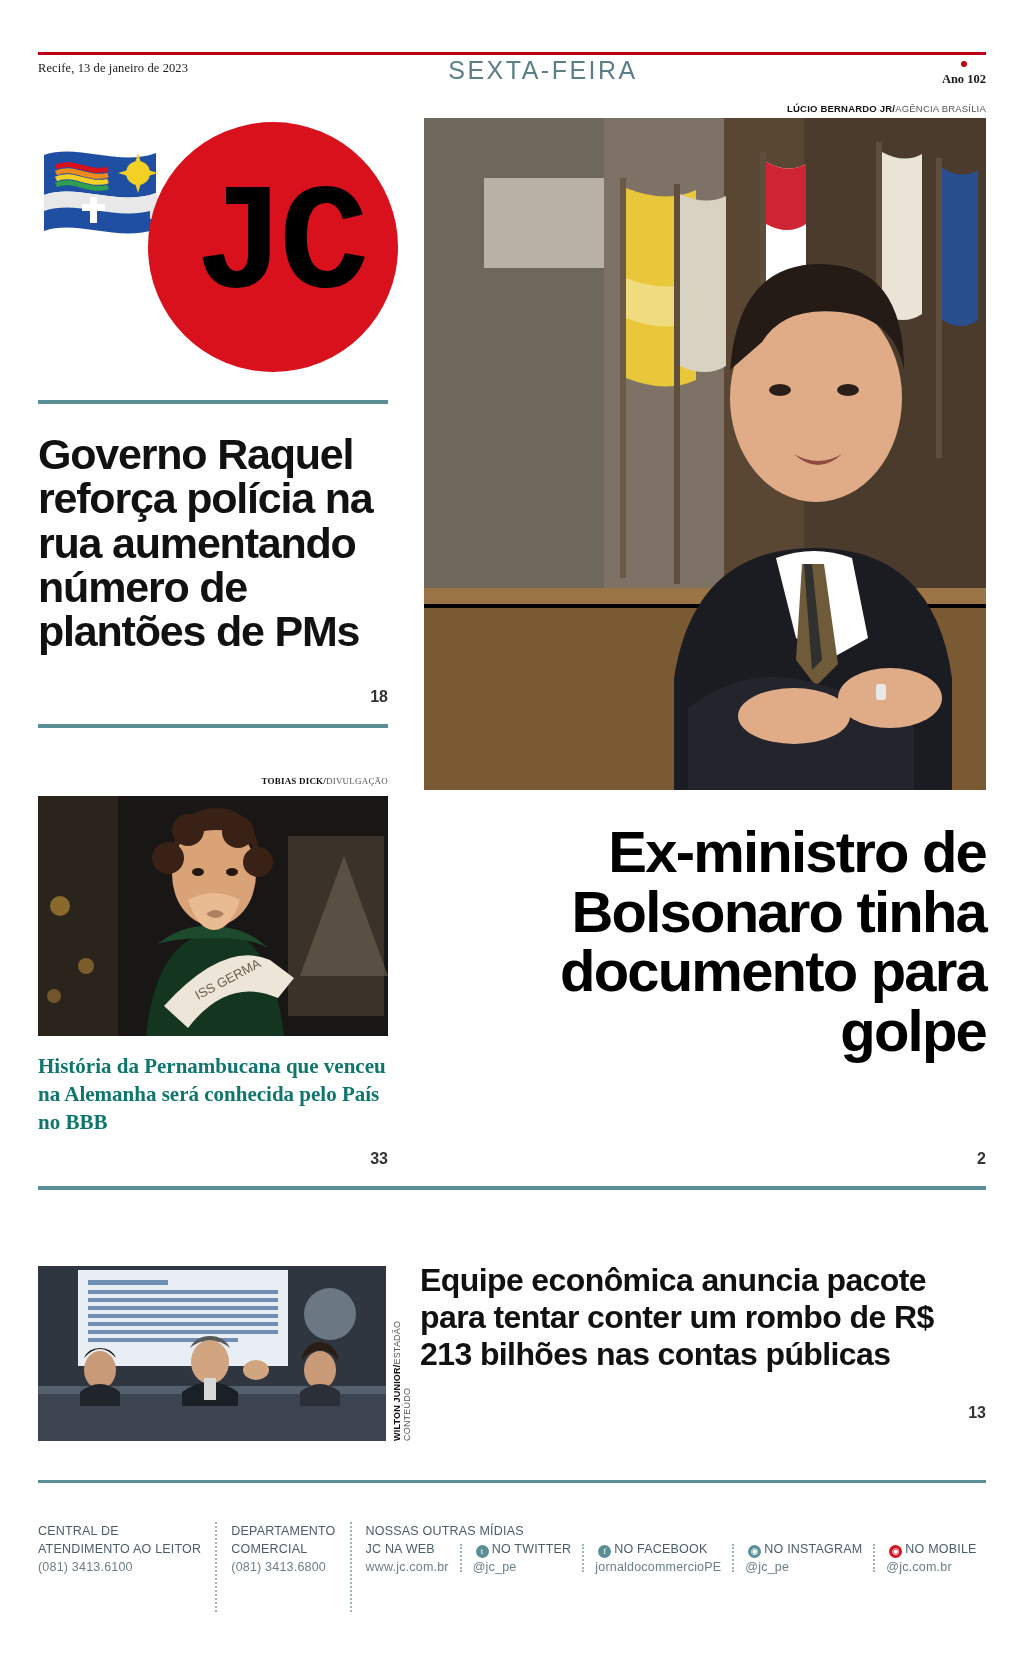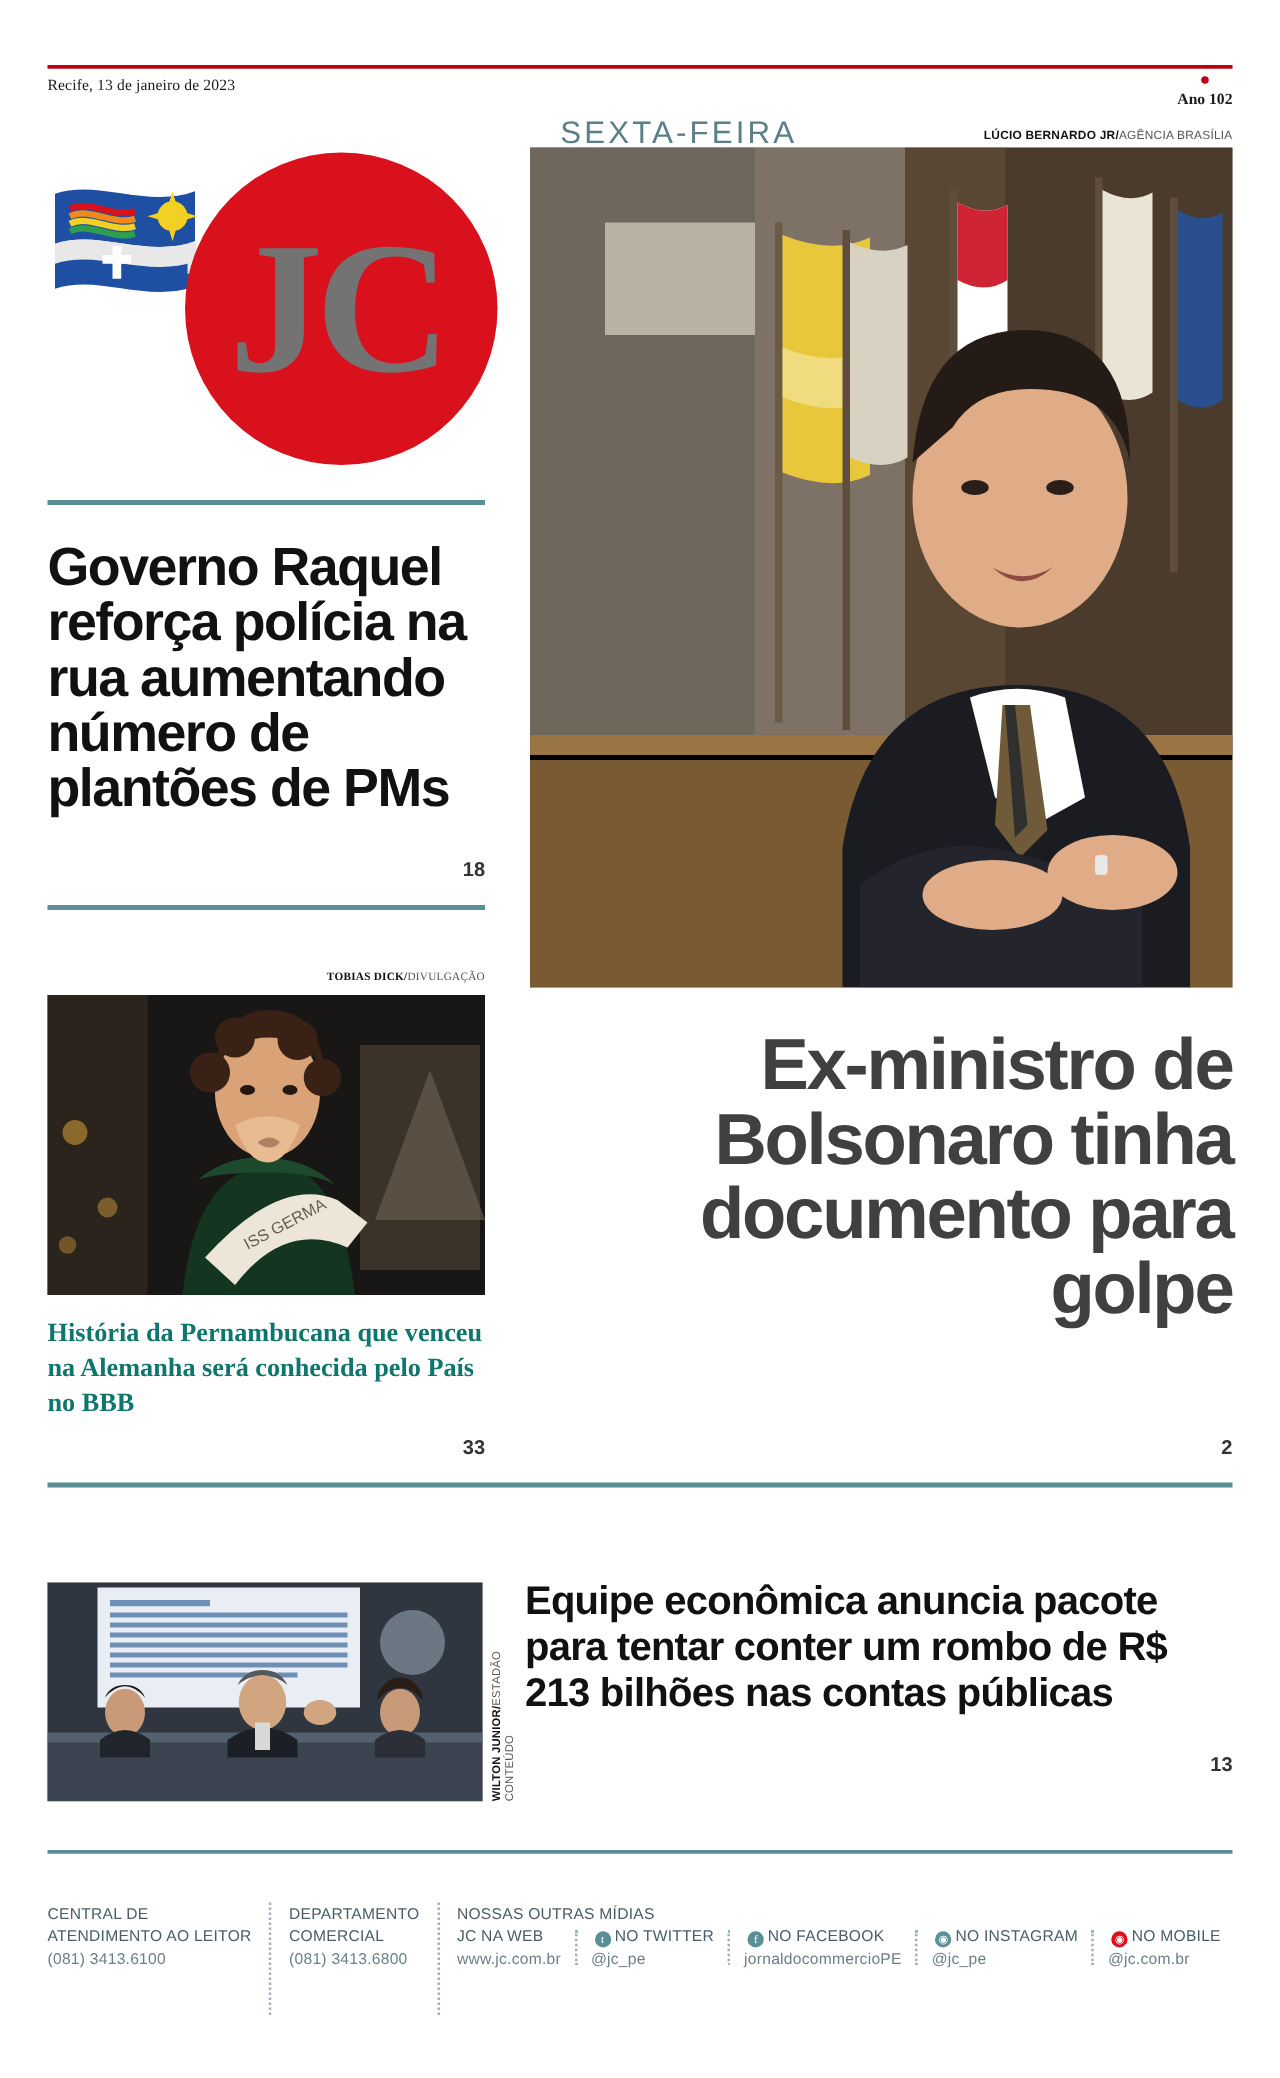--- a/index.html
+++ b/index.html
@@ -44,21 +44,20 @@
   }
   .mast-weekday {
     font-size: 25px;
     color: #5b7f86;
     letter-spacing: 2.5px;
     font-family: "Liberation Sans", sans-serif;
     font-weight: 400;
     position: relative;
     left: -22px;
     top: -2px;
-    margin-top: 36px;
   }
   .mast-year {
     font-size: 12.5px;
     color: #1a1a1a;
     font-weight: bold;
     font-family: "Liberation Serif", serif;
     padding-top: 3px;
     display: flex;
     align-items: center;
     gap: 5px;
@@ -76,24 +75,24 @@
   }
   .logo-circle {
     position: absolute;
     left: 110px; top: 10px;
     width: 250px; height: 250px;
     background: #d8111c;
     border-radius: 50%;
   }
   .logo-text {
     position: absolute;
-    left: 106px; top: 10px;
+    left: 116px; top: 10px;
     width: 250px; height: 250px;
-    color: #737373;
-    font-family: Liberation Serif, serif;
+    color: #000000;
+    font-family: Liberation Mono, monospace;
     font-weight: bold;
     font-size: 150px;
     letter-spacing: -6px;
     display: flex;
     align-items: center;
     justify-content: center;
     line-height: 1;
   }
   .pe-flag {
     position: absolute;
@@ -184,21 +183,21 @@
     position: absolute;
     left: 420px;
     top: 822px;
     width: 566px;
     text-align: right;
     font-family: "Liberation Sans", sans-serif;
     font-weight: bold;
     font-size: 58px;
     line-height: 1.03;
     letter-spacing: -1.8px;
-    color: #404040;
+    color: #000000;
   }
 
   
   .photo-econ {
     position: absolute;
     left: 38px;
     top: 1266px;
     width: 348px;
     height: 175px;
     background: #2b3038;

